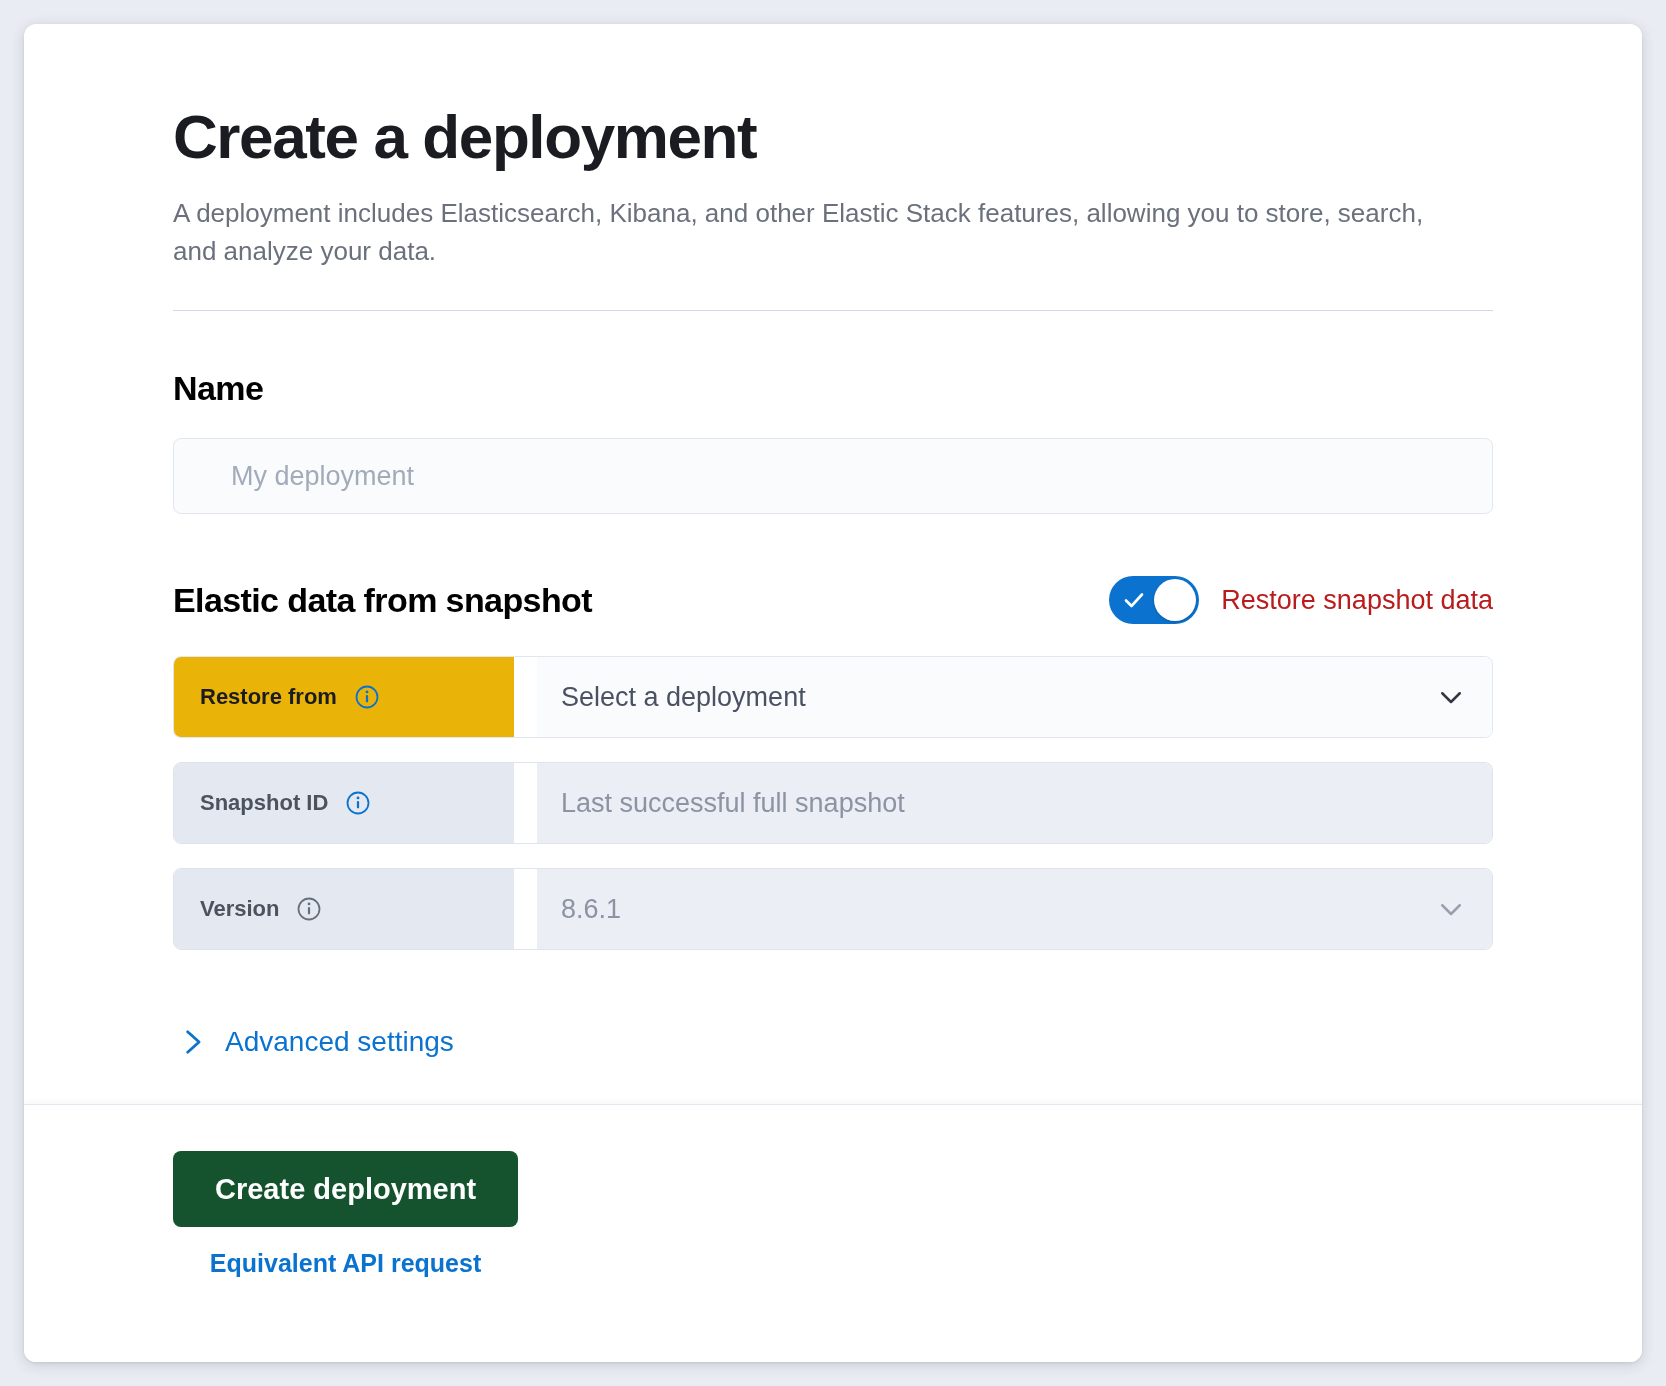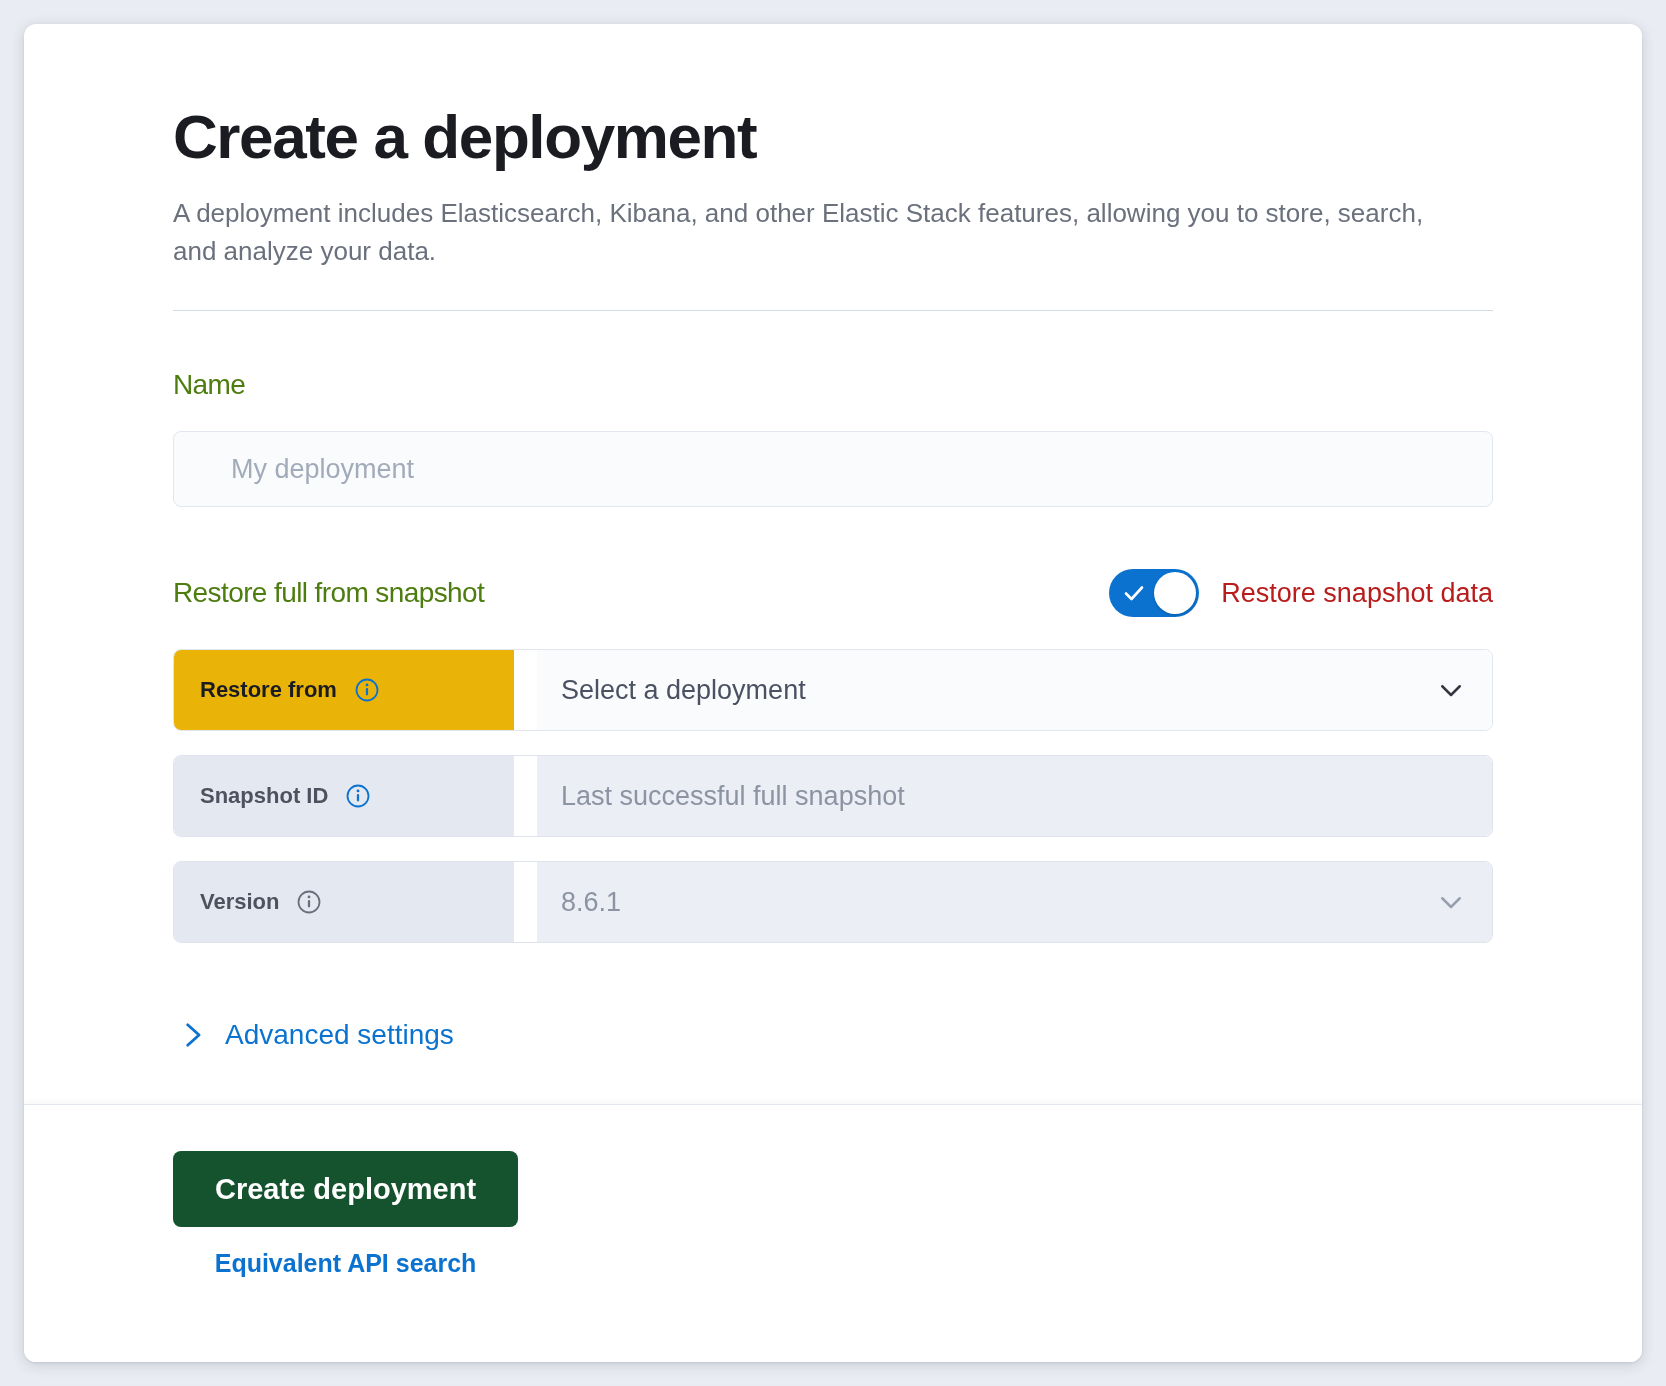--- a/index.html
+++ b/index.html
@@ -65,24 +65,24 @@
 
   .divider {
     margin-top: 40px;
     height: 1px;
     background: #d3dae6;
     width: 100%;
   }
 
   
   h2.section-title {
-    font-size: 28px;
-    font-weight: 400;
+    font-size: 34px;
+    font-weight: 700;
     letter-spacing: -0.6px;
-    color: #4d7c0f;
+    color: #000000;
   }
 
   .name-section { margin-top: 58px; }
 
   .name-input {
     margin-top: 30px;
     width: 100%;
     height: 76px;
     border: 1px solid #e2e6ef;
     border-radius: 8px;
@@ -313,21 +313,21 @@
         
         <div class="name-section">
           <h2 class="section-title">Name</h2>
           <div class="name-input">
             <span class="ph">My deployment</span>
           </div>
         </div>
 
         
         <div class="restore-head">
-          <h2 class="section-title">Restore full from snapshot</h2>
+          <h2 class="section-title">Elastic data from snapshot</h2>
           <div class="toggle-wrap">
             <button class="switch">
               <svg class="check" viewBox="0 0 24 24" fill="none">
                 <path d="M4 12.5 L9.5 18 L20 6.5" stroke="#ffffff" stroke-width="2.6" stroke-linecap="round" stroke-linejoin="round"></path>
               </svg>
               <span class="knob"></span>
             </button>
             <span class="toggle-label">Restore snapshot data</span>
           </div>
         </div>
@@ -393,20 +393,20 @@
 
       </div>
     </div>
 
     <div class="footer">
       <div class="footer-inner">
 
 
         <div class="footer-right">
           <button class="btn-primary">Create deployment</button>
-          <span class="api-link">Equivalent API search</span>
+          <span class="api-link">Equivalent API request</span>
         </div>
 
       </div>
     </div>
 
   </div>
 </div>
 
 </body></html>

